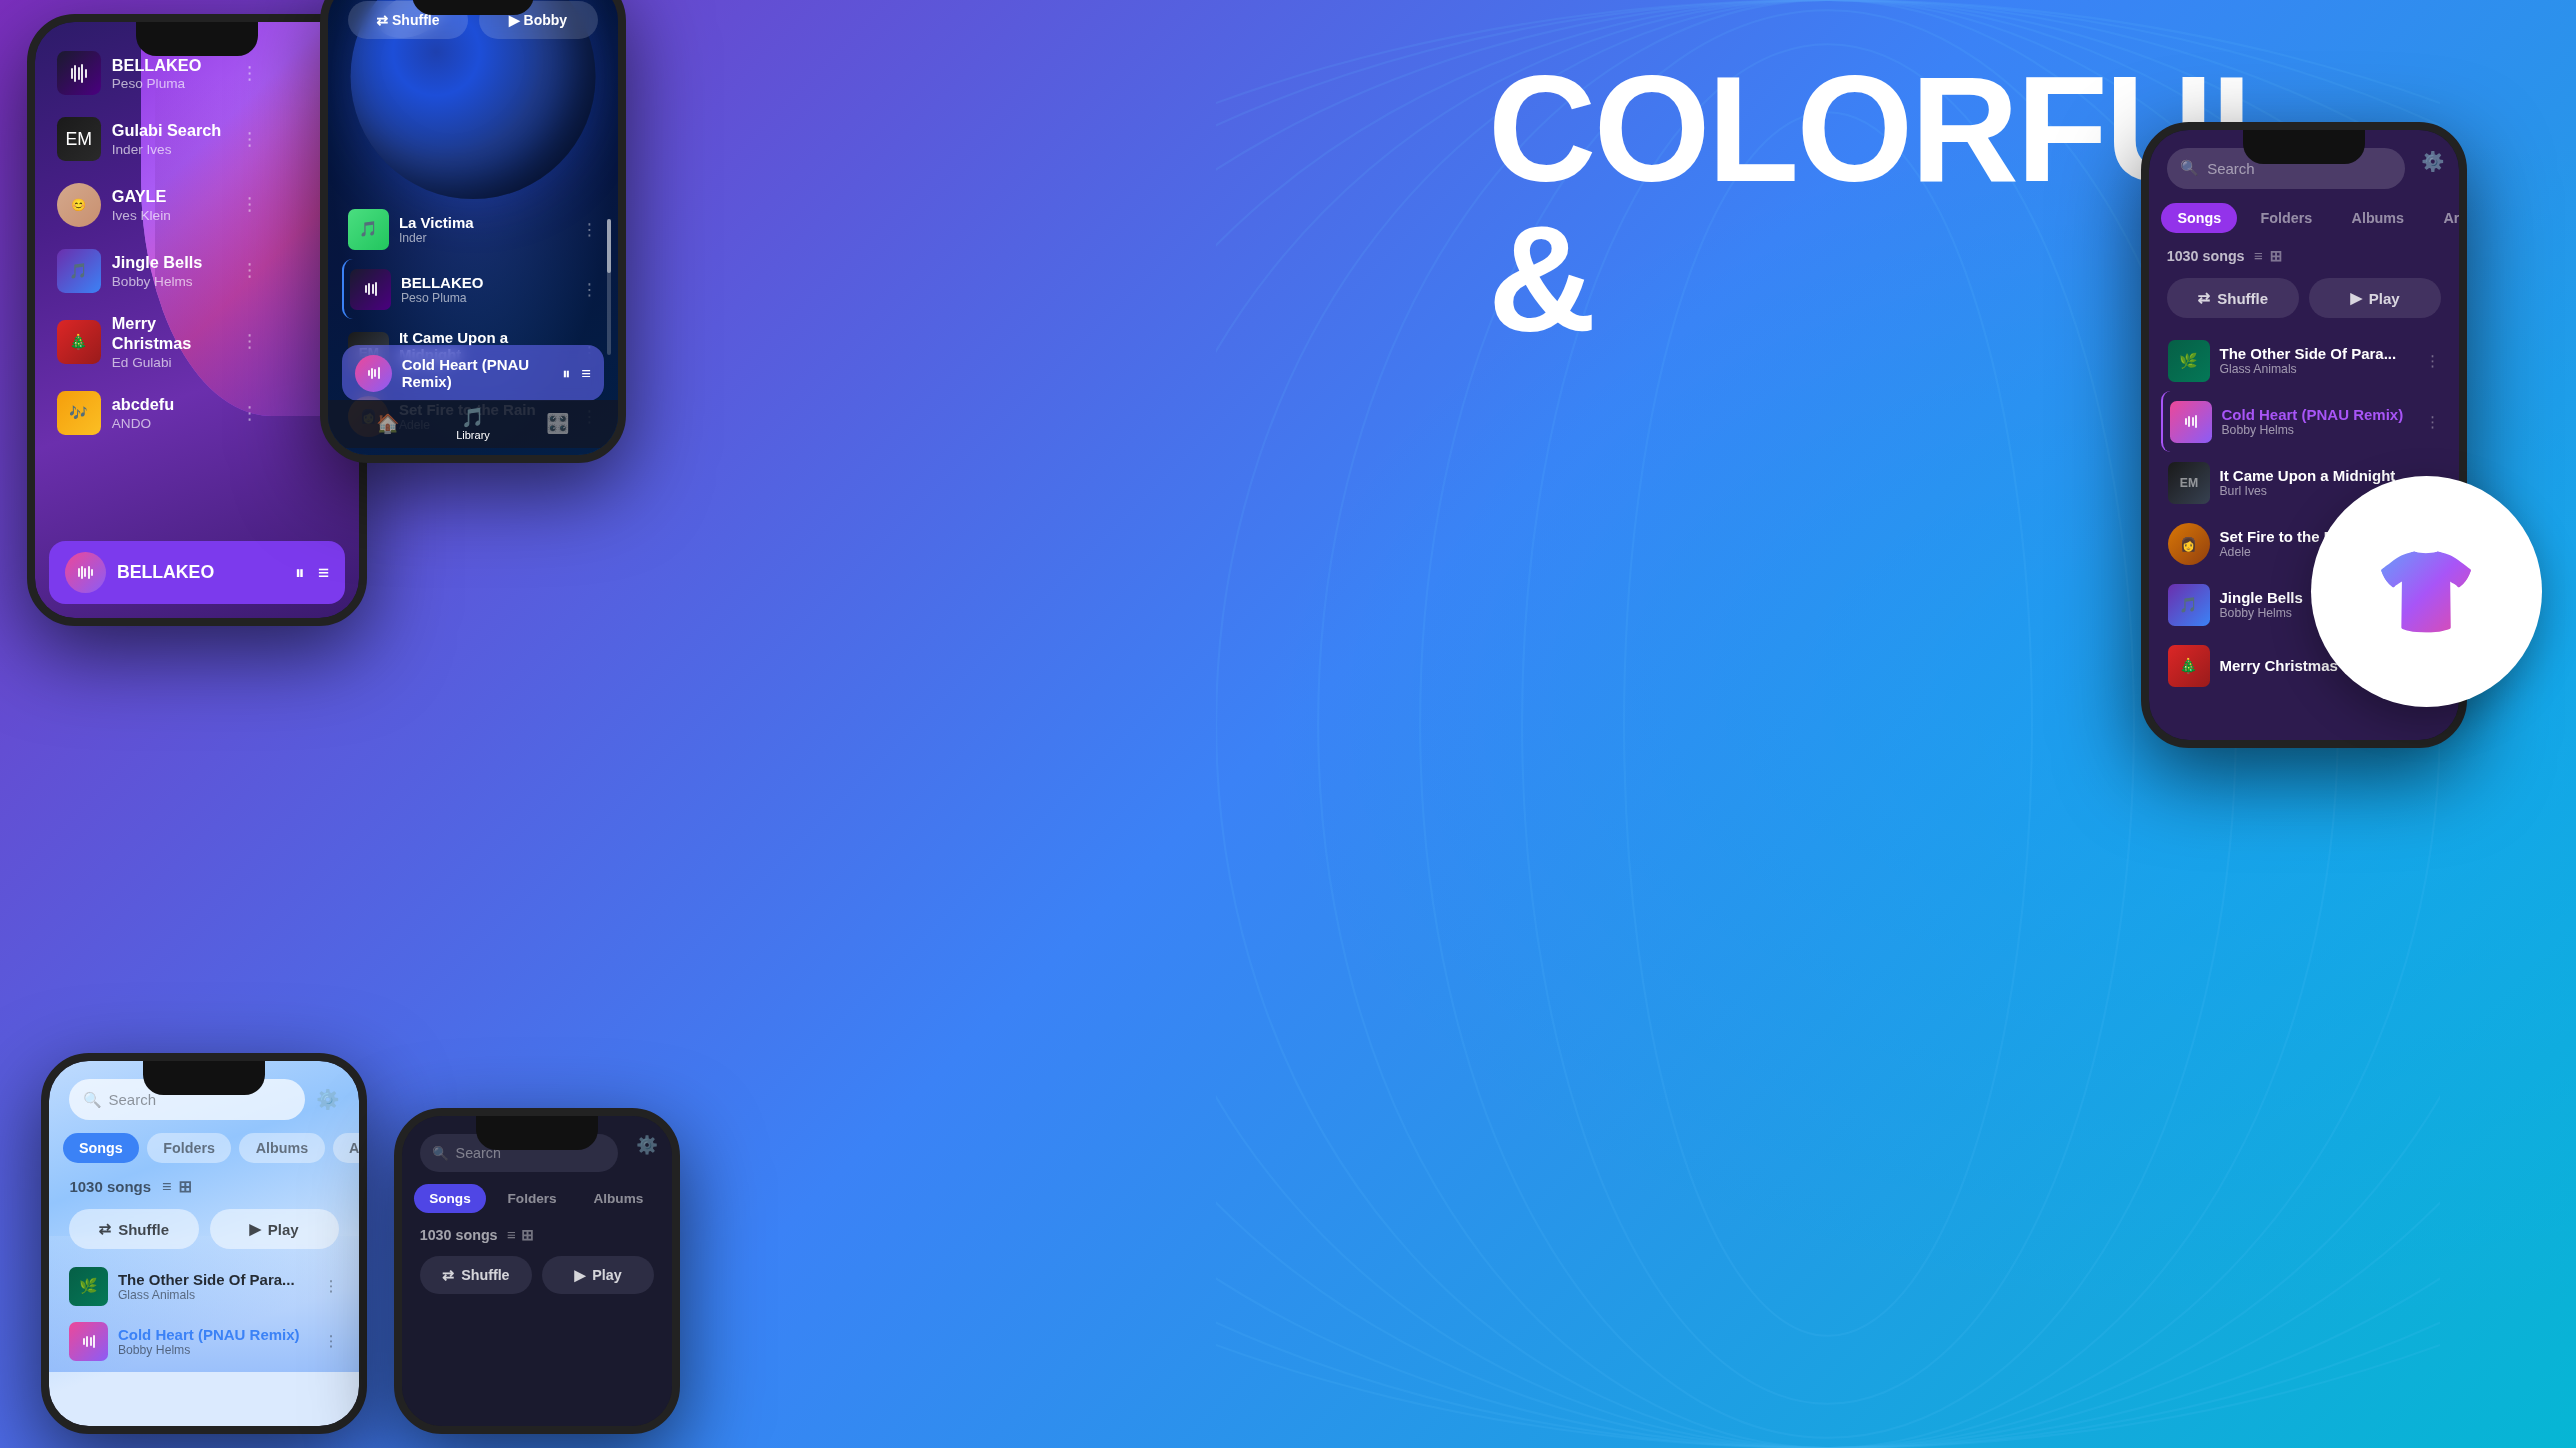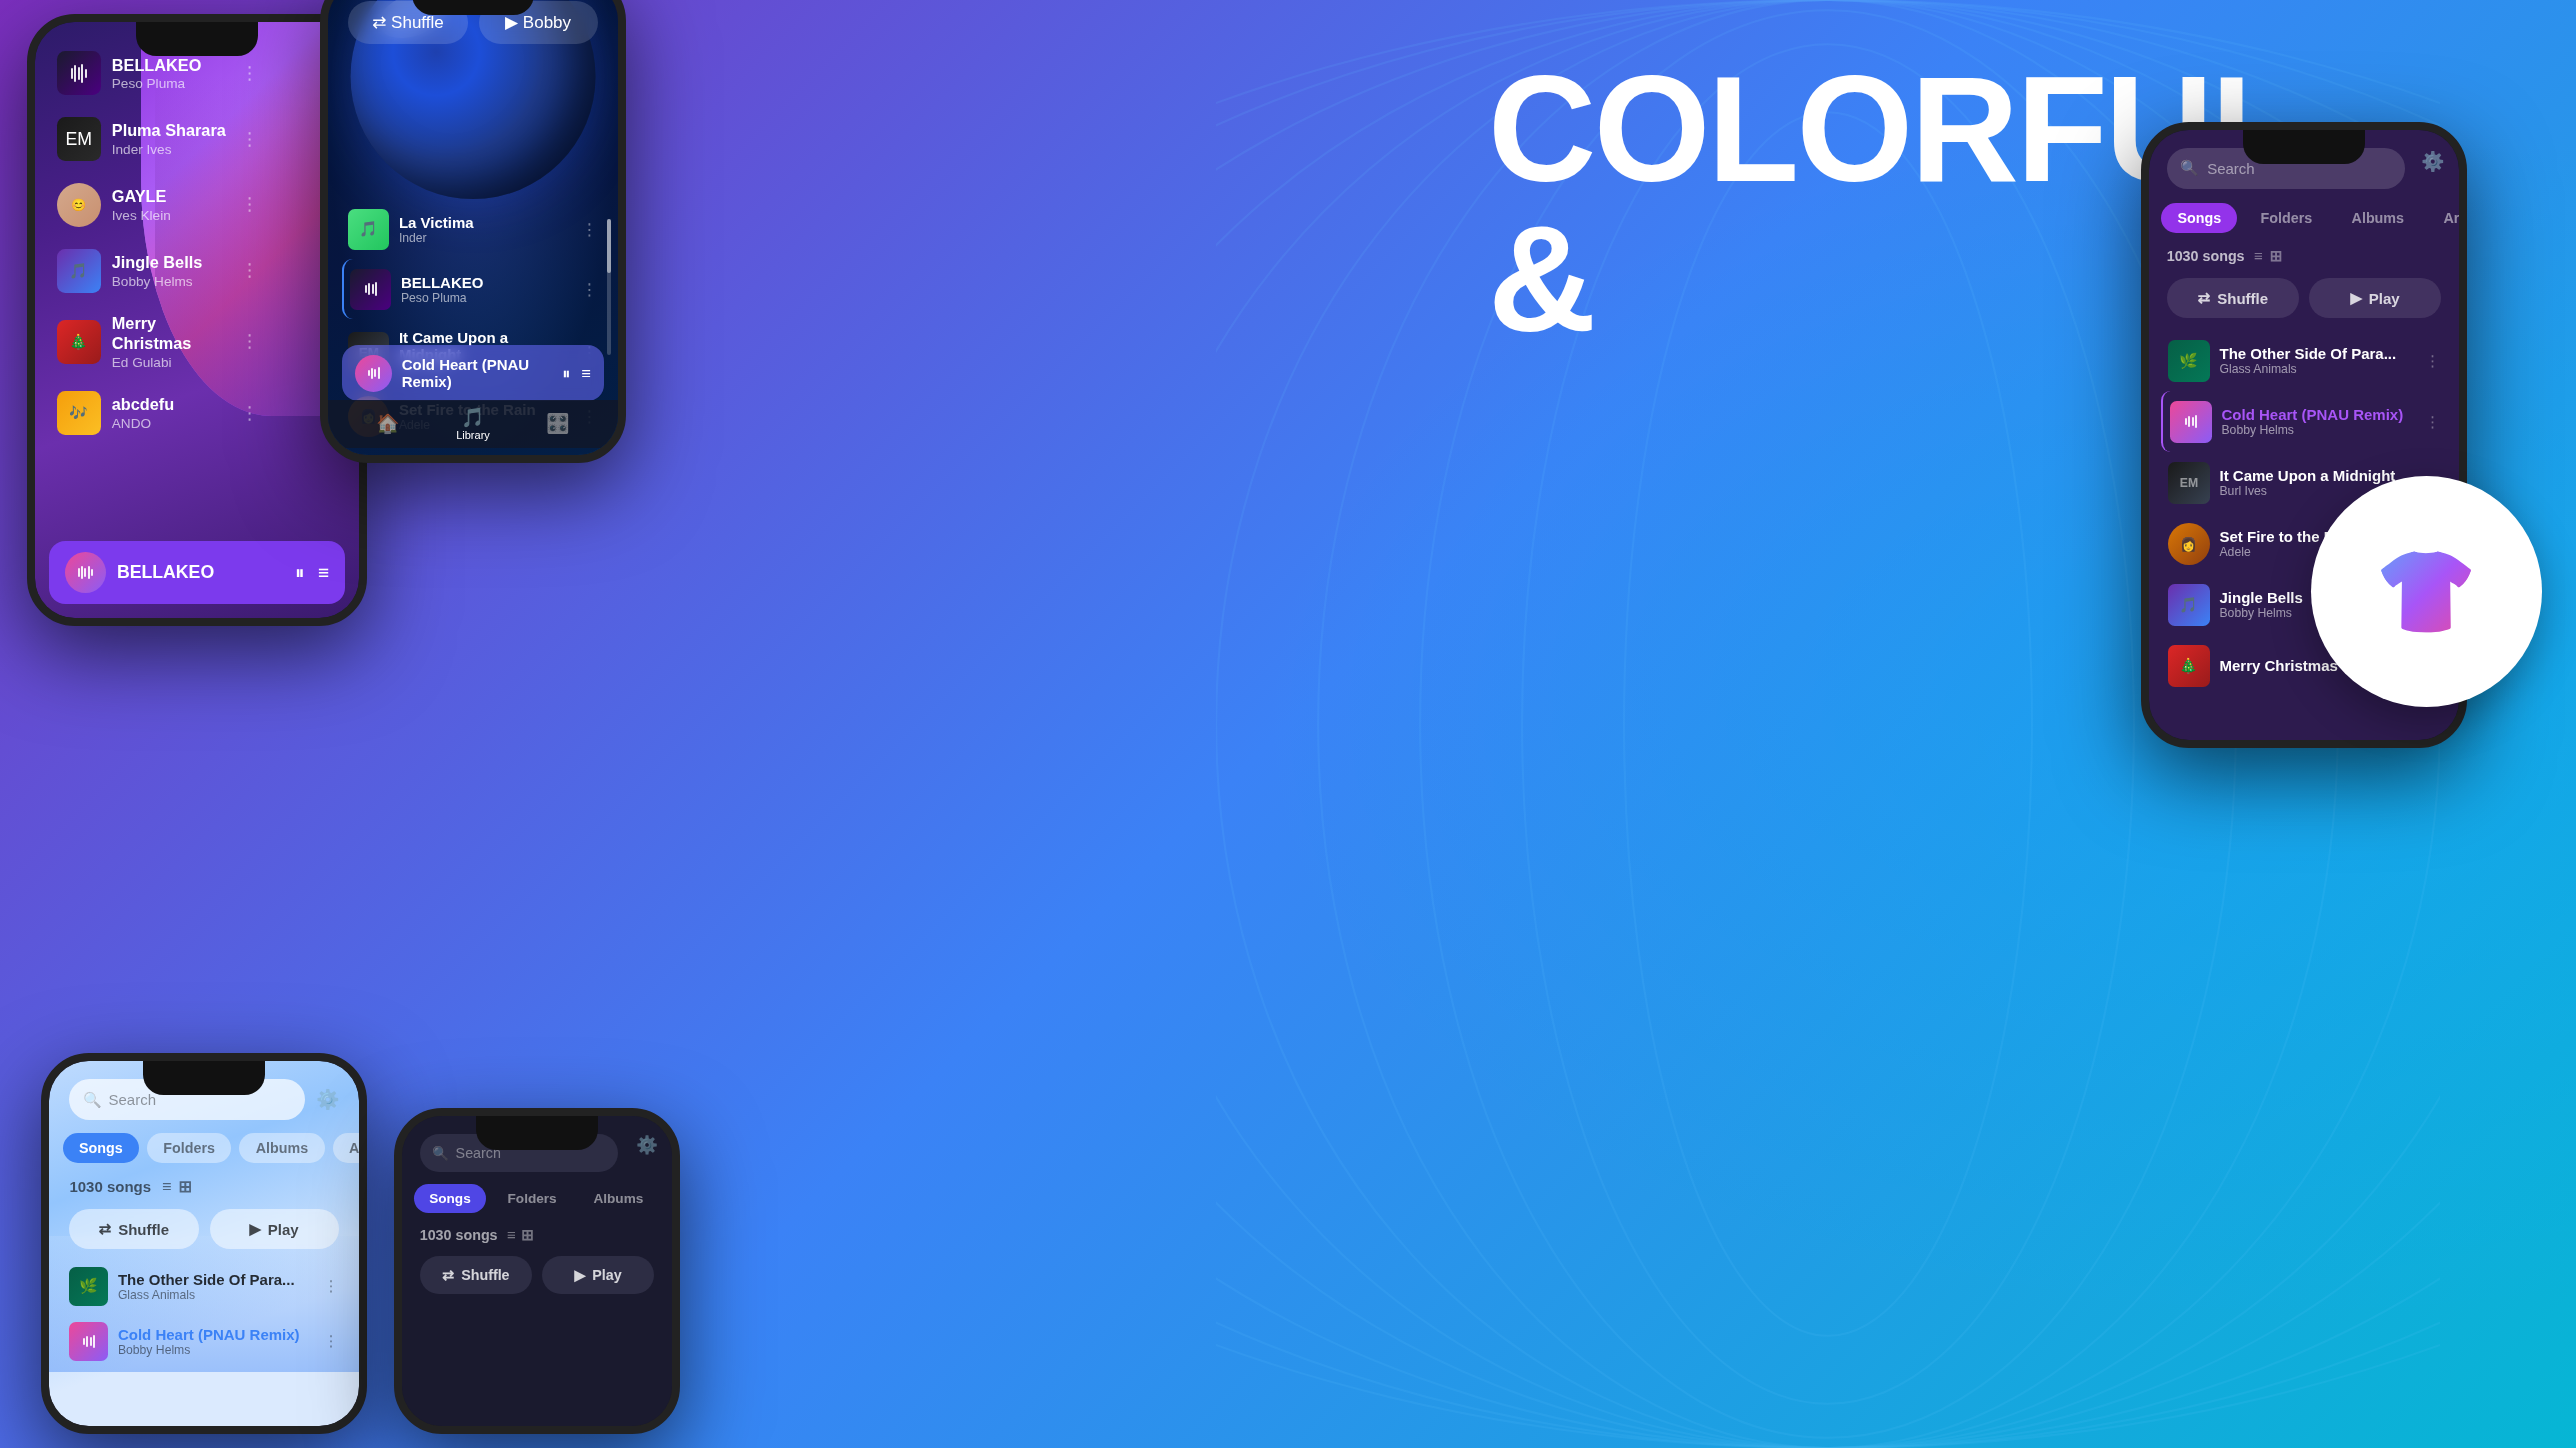--- a/index.html
+++ b/index.html
@@ -255,22 +255,22 @@
       right: 20.4px;
       display: flex;
       gap: 11px;
     }
     .p2-btn {
       flex: 1;
       padding: 11px;
       background: rgba(255,255,255,0.15);
       border-radius: 27px;
       color: white;
-      font-size: 17px;
-      font-weight: 400;
+      font-size: 14px;
+      font-weight: 700;
       text-align: center;
       backdrop-filter: blur(6.8px);
     }
 
     .p2-track-list {
       position: absolute;
       top: 218px;
       left: 13.6px;
       right: 13.6px;
     }
@@ -790,21 +790,21 @@
         <div class="p1-track-info">
           <div class="p1-track-title">BELLAKEO</div>
           <div class="p1-track-artist">Peso Pluma</div>
         </div>
         <div class="p1-more">⋮</div>
       </div>
 
       <div class="p1-track">
         <div class="p1-track-art art-gulabi" style="font-size:17.7px; color:white;">EM</div>
         <div class="p1-track-info">
-          <div class="p1-track-title">Pluma Sharara</div>
+          <div class="p1-track-title">Gulabi Search</div>
           <div class="p1-track-artist">Inder Ives</div>
         </div>
         <div class="p1-more">⋮</div>
       </div>
 
       <div class="p1-track">
         <div class="p1-track-art art-ando" style="border-radius:50%; font-size:12.2px;">😊</div>
         <div class="p1-track-info">
           <div class="p1-track-title">GAYLE</div>
           <div class="p1-track-artist">Ives Klein</div>

